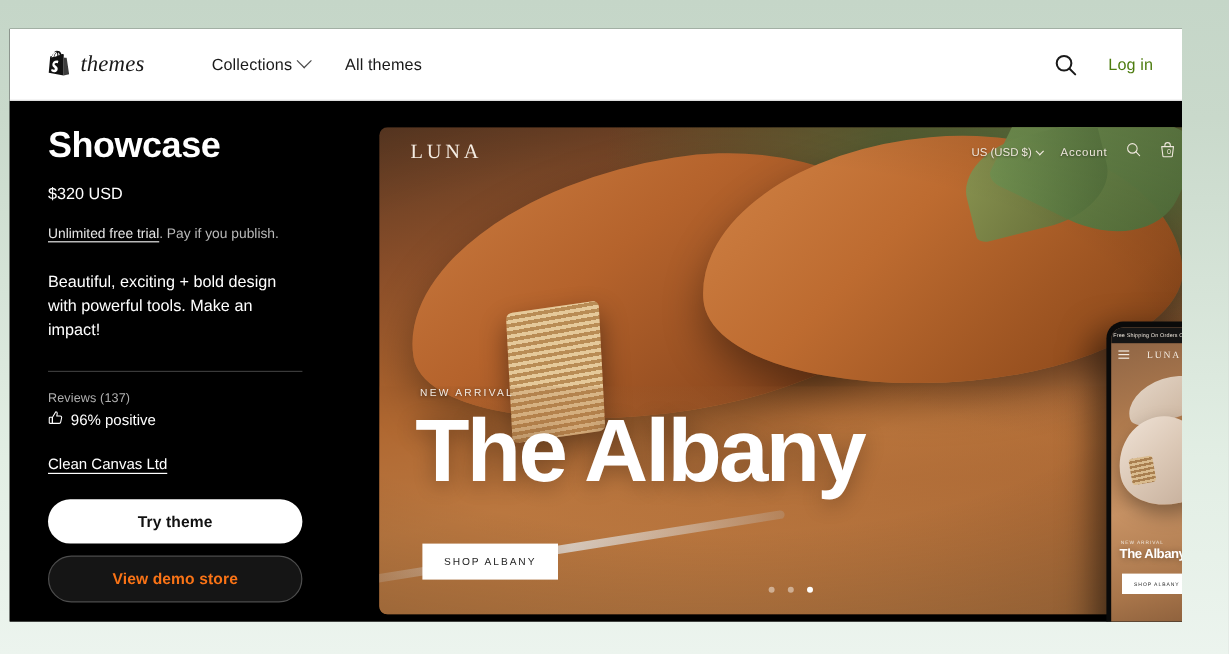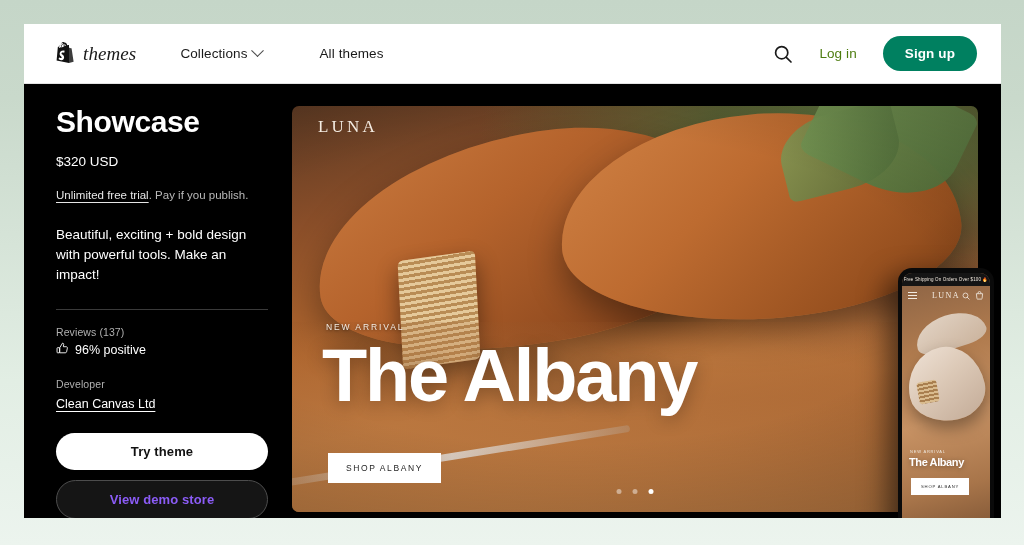--- a/index.html
+++ b/index.html
@@ -12,21 +12,21 @@
 
   body {
     font-family: "Liberation Sans", sans-serif;
     background: linear-gradient(to bottom, #c5d6c8 0%, #c9d9cb 18%, #e2eee4 70%, #ecf4ee 100%);
     -webkit-font-smoothing: antialiased;
   }
 
   
   .page-card {
     position: absolute;
-    left: 24px;
+    left: 8px;
     top: 24px;
     width: 977px;
     height: 494px;
     background: #000;
     overflow: hidden;
   }
 
   
   .site-header {
     height: 60px;
@@ -47,22 +47,22 @@
   .brand-word {
     font-family: "Liberation Serif", serif;
     font-style: italic;
     font-size: 19px;
     color: #1a1a1a;
     letter-spacing: .1px;
   }
   .main-nav {
     display: flex;
     align-items: center;
-    gap: 58px;
-    margin-left: 44px;
+    gap: 30px;
+    margin-left: 56px;
   }
   .nav-link {
     font-size: 13.5px;
     color: #1a1a1a;
     display: flex;
     align-items: center;
     gap: 5px;
     cursor: pointer;
     letter-spacing: .1px;
   }
@@ -101,21 +101,21 @@
   
   .body-area {
     display: flex;
     height: 434px;
     background: #000;
     padding: 22px 0 0 0;
   }
 
   
   .sidebar {
-    width: 268px;
+    width: 308px;
     padding-left: 32px;
     padding-right: 24px;
     color: #ffffff;
     flex-shrink: 0;
   }
   .theme-title {
     font-size: 30px;
     font-weight: bold;
     letter-spacing: -.4px;
     line-height: 1.05;
@@ -186,21 +186,21 @@
     letter-spacing: .1px;
   }
   .btn-try {
     background: #ffffff;
     color: #111111;
     border: none;
     margin-bottom: 10px;
   }
   .btn-demo {
     background: #151515;
-    color: #8b5cf6;
+    color: #f97316;
     border: 1px solid #4d4d4d;
     margin-bottom: 14px;
   }
 
   
   .preview-wrap {
     position: relative;
     width: 686px;
     height: 367px;
     flex-shrink: 0;
@@ -522,21 +522,20 @@
     </nav>
 
     <div class="header-right">
       <span class="search-btn">
         <svg width="20" height="20" viewBox="0 0 20 20" fill="none" xmlns="http://www.w3.org/2000/svg">
           <circle cx="8.7" cy="8.7" r="6.1" stroke="#1a1a1a" stroke-width="1.7"></circle>
           <line x1="13.3" y1="13.3" x2="18" y2="18" stroke="#1a1a1a" stroke-width="1.7" stroke-linecap="round"></line>
         </svg>
       </span>
       <span class="login-link">Log in</span>
-      <button class="signup-btn">Sign up</button>
     </div>
   </div>
 
   <div class="body-area">
 
     <div class="sidebar">
       <div class="theme-title">Showcase</div>
       <div class="price">$320 USD</div>
       <div class="trial-line">
         <span class="trial-link">Unlimited free trial</span><span>. Pay if you publish.</span>
@@ -549,21 +548,20 @@
       <div class="rating-row">
         <span>
           <svg width="13" height="13" viewBox="0 0 16 16" fill="none" xmlns="http://www.w3.org/2000/svg">
             <path d="M4.5 7.2L8 1.4c.9 0 1.5.7 1.5 1.6L9 5.8h3.6c.9 0 1.6.8 1.4 1.7l-1 4.6c-.1.7-.8 1.2-1.5 1.2H4.5V7.2z" stroke="#ffffff" stroke-width="1.1" stroke-linejoin="round"></path>
             <rect x="1.3" y="7" width="3.2" height="6.3" rx="0.7" stroke="#ffffff" stroke-width="1.1"></rect>
           </svg>
         </span>
         <span>96% positive</span>
       </div>
 
-      <div class="meta-label">Developer</div>
       <span class="dev-link">Clean Canvas Ltd</span>
 
       <button class="btn btn-try">Try theme</button>
       <button class="btn btn-demo">View demo store</button>
 
       
     </div>
 
     <div class="preview-wrap">
       <div class="preview">
@@ -571,20 +569,40 @@
         <div class="shoe-b"></div>
         <div class="heel-stack"></div>
         <div class="floor"></div>
         <div class="leaf leaf1"></div>
         <div class="leaf leaf2"></div>
         <div class="rod"></div>
         <div class="vignette"></div>
 
         <div class="preview-nav">
           <span class="luna-logo">LUNA</span>
+          <div class="pnav-right">
+            <span class="pnav-sel">
+              <span>US (USD $)</span>
+              <i class="chev-sm"></i>
+            </span>
+            <span class="pnav-link">Account</span>
+            <span>
+              <svg width="13" height="13" viewBox="0 0 20 20" fill="none" xmlns="http://www.w3.org/2000/svg">
+                <circle cx="8.7" cy="8.7" r="6.1" stroke="#f0e8de" stroke-width="1.4"></circle>
+                <line x1="13.3" y1="13.3" x2="18" y2="18" stroke="#f0e8de" stroke-width="1.4" stroke-linecap="round"></line>
+              </svg>
+            </span>
+            <span class="cart-wrap">
+              <svg width="14" height="14" viewBox="0 0 20 20" fill="none" xmlns="http://www.w3.org/2000/svg">
+                <path d="M3 6h14l-1.4 11.2c-.1.5-.5.8-1 .8H5.4c-.5 0-.9-.3-1-.8L3 6z" stroke="#f0e8de" stroke-width="1.3" stroke-linejoin="round"></path>
+                <path d="M6.8 6V4.4a3.2 3.2 0 016.4 0V6" stroke="#f0e8de" stroke-width="1.3"></path>
+              </svg>
+              <span class="cart-count">0</span>
+            </span>
+          </div>
         </div>
 
         <div class="eyebrow">NEW ARRIVAL</div>
         <div class="hero-title">The Albany</div>
         <button class="shop-btn">SHOP ALBANY</button>
 
         <div class="dots">
           <span class="dot"></span>
           <span class="dot"></span>
           <span class="dot active"></span>

